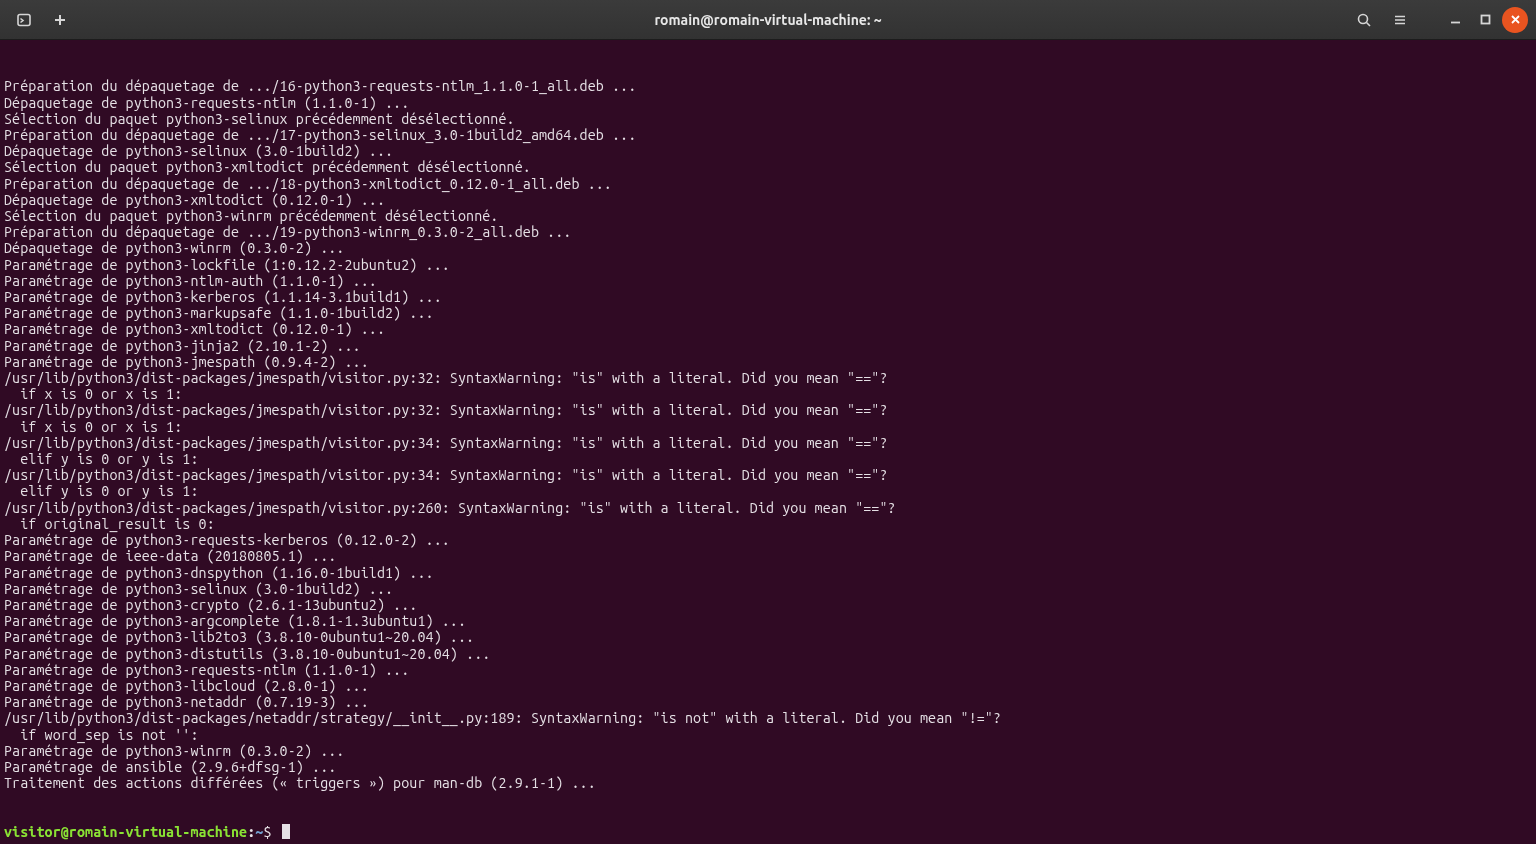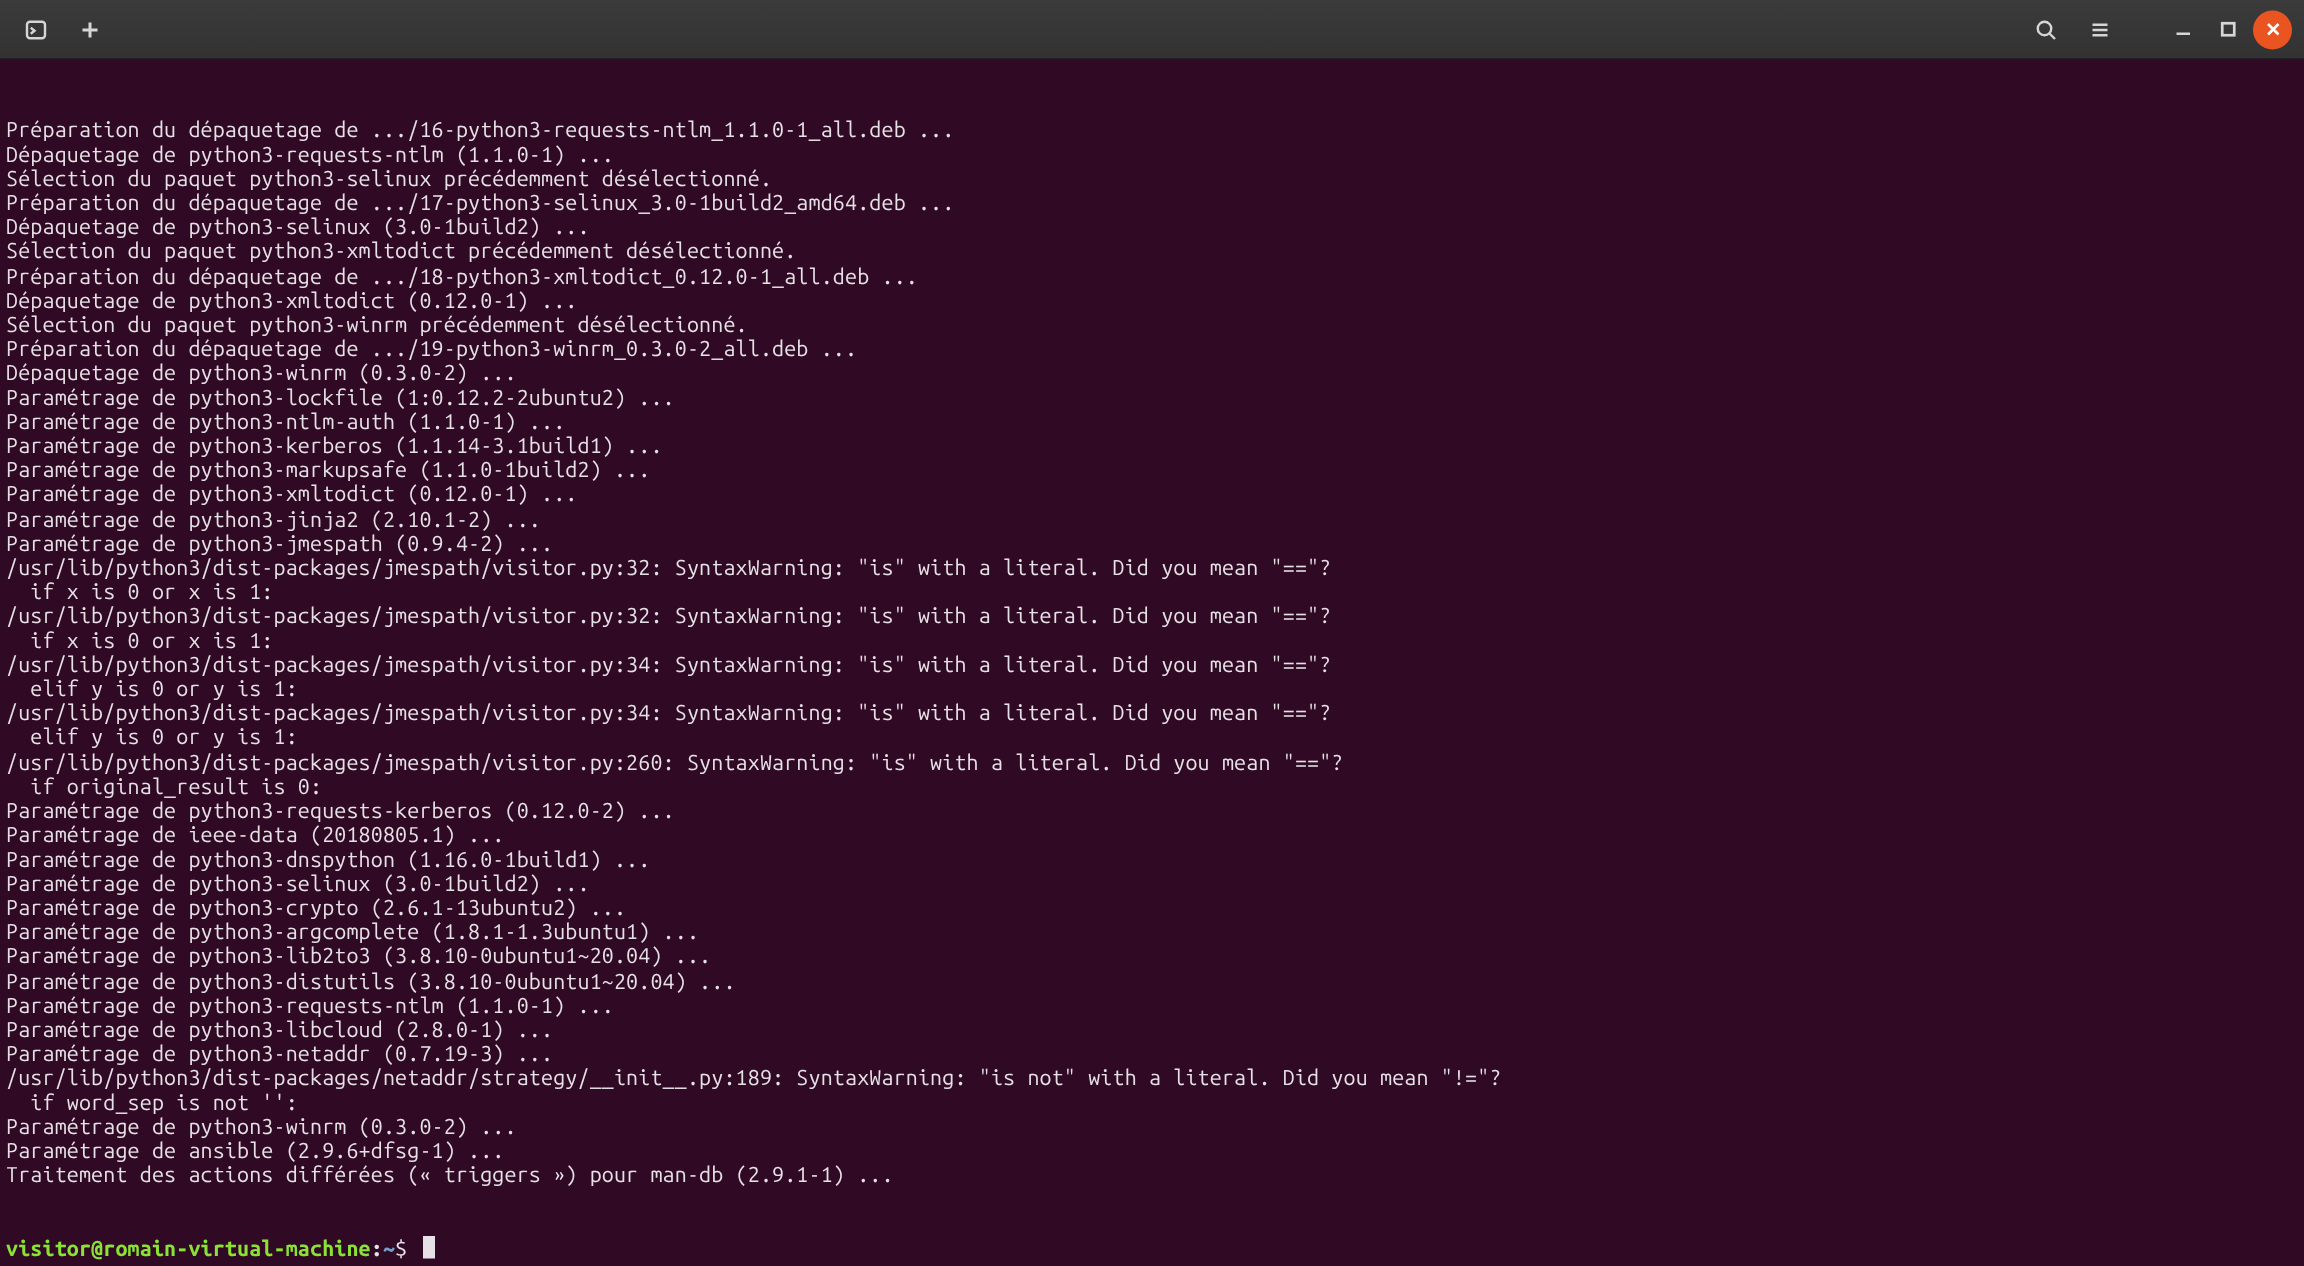--- a/index.html
+++ b/index.html
@@ -68,20 +68,21 @@
         <rect x="2" y="2.5" width="12" height="11" rx="2"></rect>
         <path d="M4.5 6.5 L7 8.5 L4.5 10.5"></path>
       </svg>
     </div>
     <div class="tb-btn tb-plus">
       <svg viewBox="0 0 16 16">
         <path d="M8 3 V13 M3 8 H13"></path>
       </svg>
     </div>
   </div>
+  <div class="tb-title">romain@romain-virtual-machine: ~</div>
   <div class="tb-right">
     <div class="tb-btn">
       <svg viewBox="0 0 16 16">
         <circle cx="7" cy="7" r="4.5"></circle>
         <path d="M10.5 10.5 L14 14"></path>
       </svg>
     </div>
     <div class="tb-btn">
       <svg viewBox="0 0 16 16">
         <path d="M3 4.5 H13 M3 8 H13 M3 11.5 H13"></path>

